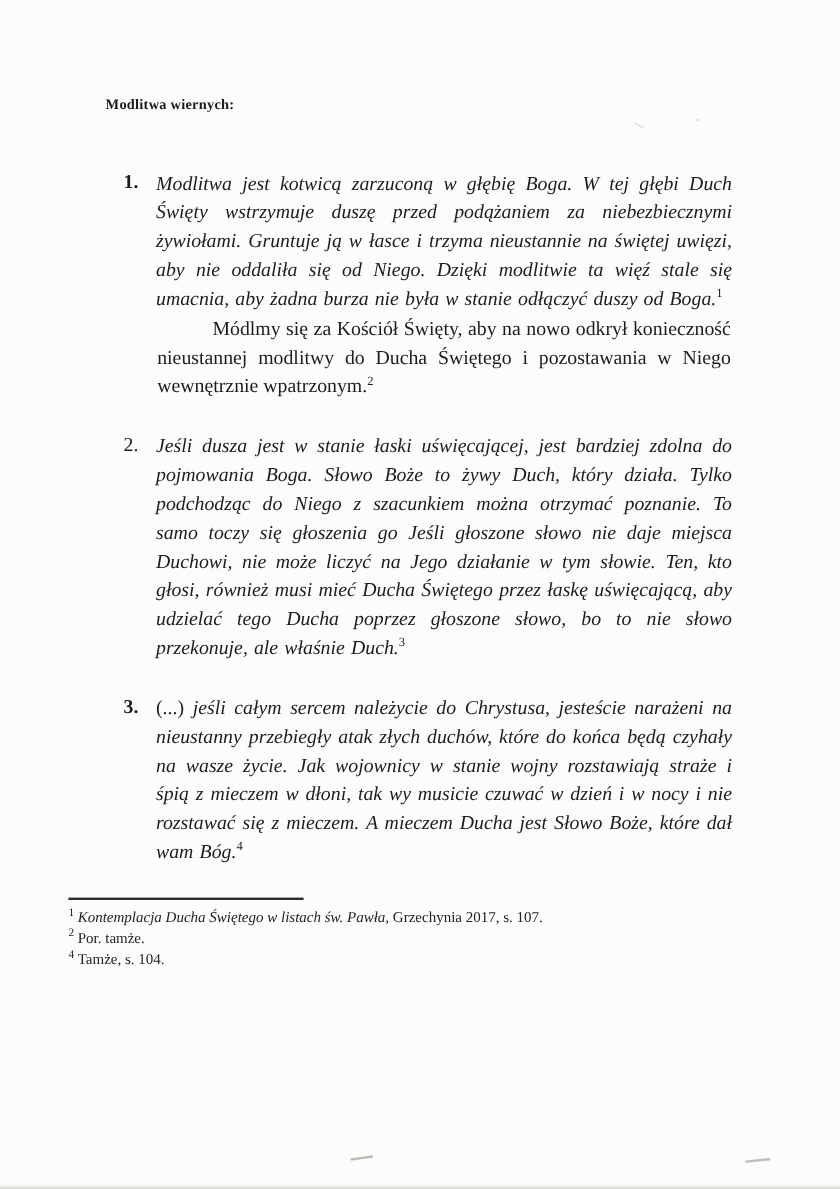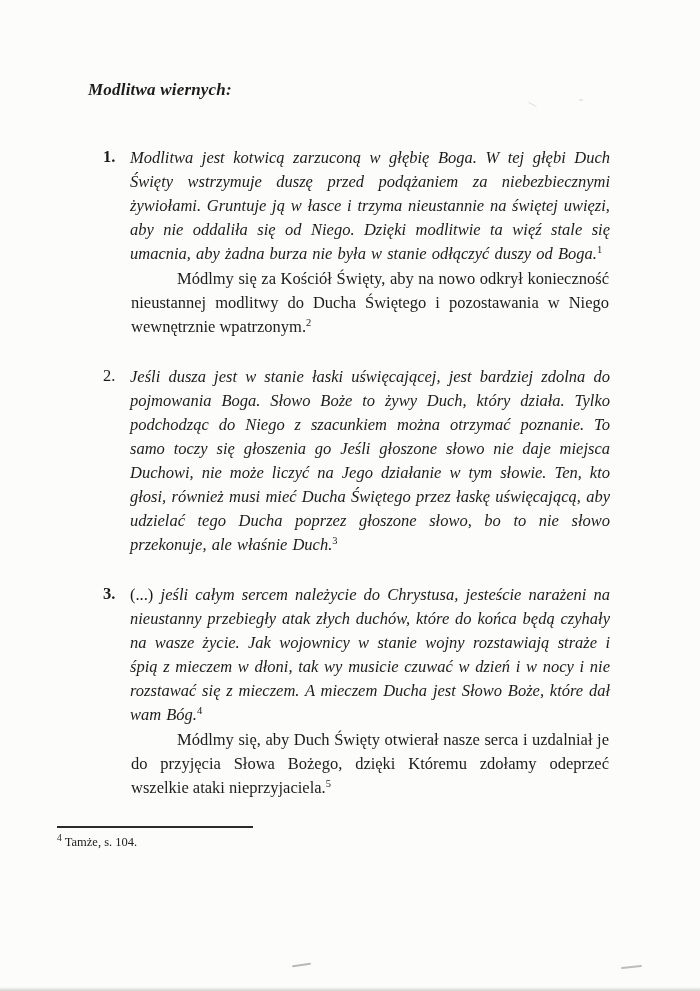--- a/index.html
+++ b/index.html
@@ -7,24 +7,23 @@
     position:relative;
     width:700px;height:991px;
     background:#fcfcfa;
     overflow:hidden;
     font-family:"Liberation Serif","DejaVu Serif",serif;
     color:#1c1c1c;
     box-sizing:border-box;
   }
   .title{
     margin:80px 0 0 88px;
-    font-size:17px;
+    font-size:12px;
     font-weight:bold;
     letter-spacing:0.2px;
-    font-style:italic;
   }
   .petitions{
     list-style:none;
     margin:46px 0 0 0;
     padding:0 90px 0 130px;
   }
   .petition{
     position:relative;
     margin:0 0 26px 0;
   }
@@ -106,28 +105,29 @@
     </li>
 
     <li class="petition">
       <span class="num plain">2.</span>
       <p class="quote"><span class="q-prefix"></span><span>Jeśli dusza jest w stanie łaski uświęcającej, jest bardziej zdolna do pojmowania Boga. Słowo Boże to żywy Duch, który działa. Tylko podchodząc do Niego z szacunkiem można otrzymać poznanie. To samo toczy się głoszenia go Jeśli głoszone słowo nie daje miejsca Duchowi, nie może liczyć na Jego działanie w tym słowie. Ten, kto głosi, również musi mieć Ducha Świętego przez łaskę uświęcającą, aby udzielać tego Ducha poprzez głoszone słowo, bo to nie słowo przekonuje, ale właśnie Duch.</span><sup class="ref">3</sup></p>
     </li>
 
     <li class="petition">
       <span class="num">3.</span>
       <p class="quote"><span class="q-prefix">(...) </span><span>jeśli całym sercem należycie do Chrystusa, jesteście narażeni na nieustanny przebiegły atak złych duchów, które do końca będą czyhały na wasze życie. Jak wojownicy w stanie wojny rozstawiają straże i śpią z mieczem w dłoni, tak wy musicie czuwać w dzień i w nocy i nie rozstawać się z mieczem. A mieczem Ducha jest Słowo Boże, które dał wam Bóg.</span><sup class="ref">4</sup></p>
-      <p class="prayer"><span>Módlmy się, aby Duch Święty otwierał nasze serca i uzdalniał je do przyjęcia Słowa Bożego, dzięki Któremu zdołamy odeprzeć wszelkie ataki nieprzyjaciela.</span><sup class="ref">5</sup></p>
     </li>
 
   </ol>
 
   <hr class="fn-rule">
 
   <div class="footnotes">
+    <div class="footnote"><sup>1</sup><span class="fn-italic">Kontemplacja Ducha Świętego w listach św. Pawła,</span><span> Grzechynia 2017, s. 107.</span></div>
+    <div class="footnote"><sup>2</sup><span>Por. tamże.</span></div>
     <div class="footnote"><sup>4</sup><span>Tamże, s. 104.</span></div>
 
   </div>
 
   <span class="artifact dash-1"></span>
   <span class="artifact dash-2"></span>
   <span class="artifact speck-1"></span>
   <span class="artifact speck-2"></span>
   <span class="page-bottom-shade"></span>
 

